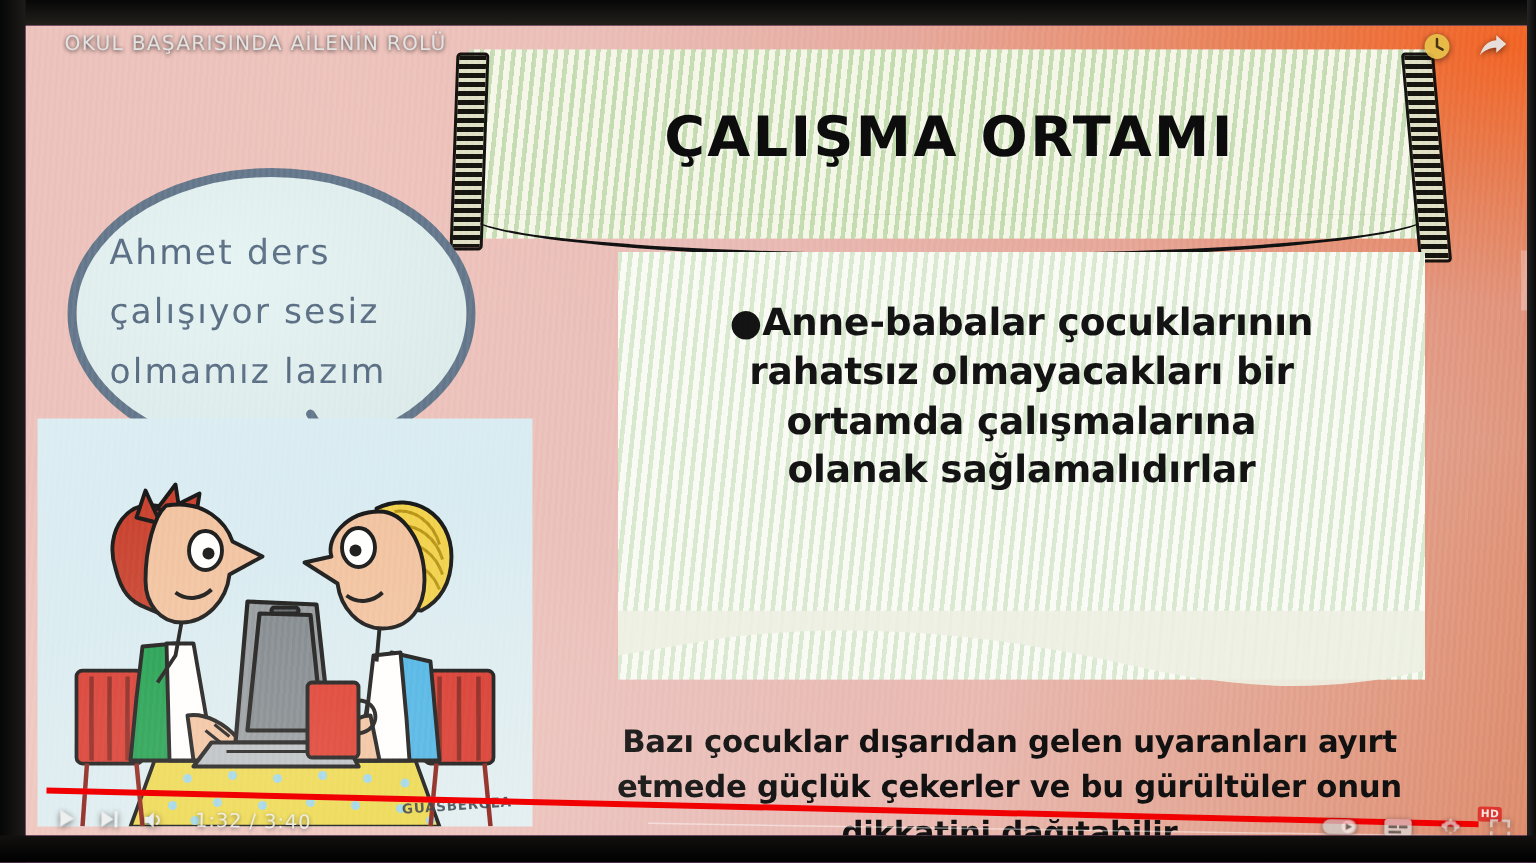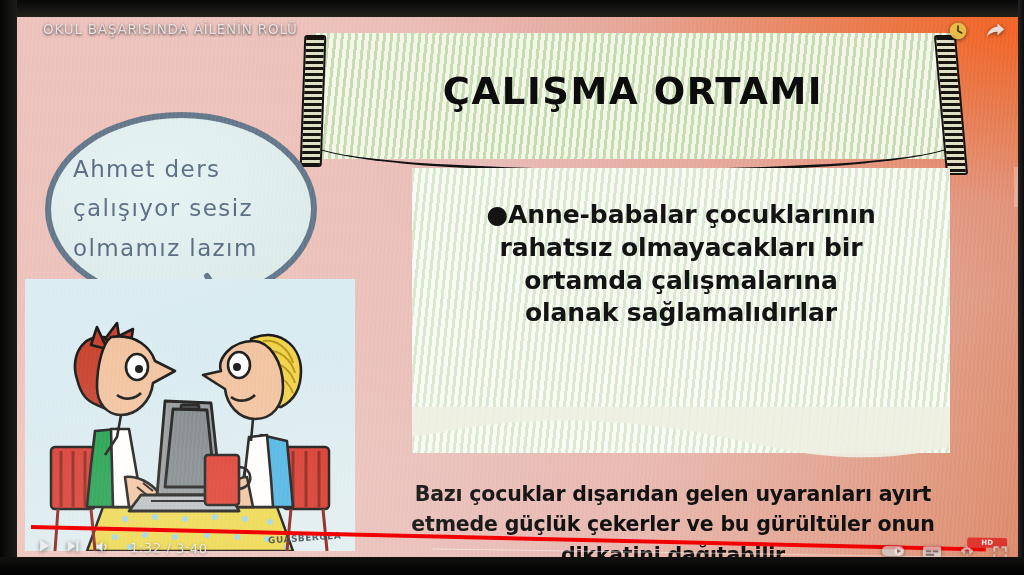--- a/index.html
+++ b/index.html
@@ -178,23 +178,23 @@
   #yt-time{
     font-family:"DejaVu Sans","Liberation Sans",sans-serif;
     font-size:13px;color:#efefef;letter-spacing:.6px;opacity:.9;
     text-shadow:0 1px 3px rgba(0,0,0,.5);margin-left:6px;white-space:nowrap;
   }
   #yt-right-controls{
     position:absolute;right:10px;top:527px;display:flex;align-items:center;gap:17px;
     transform:rotate(1deg);opacity:.8;
   }
   #hd-badge{
-    position:absolute;left:8px;top:-7px;background:#e02020;color:#fff;
-    font-family:"DejaVu Sans","Liberation Sans",sans-serif;
-    font-size:7px;font-weight:bold;padding:1px 14px;border-radius:2px;letter-spacing:.3px;
+    position:absolute;left:26px;top:-7px;background:#e02020;color:#fff;
+    font-family:"DejaVu Sans","Liberation Sans",sans-serif;
+    font-size:7px;font-weight:bold;padding:1px 2px;border-radius:2px;letter-spacing:.3px;
   }
   #yt-scroll-hint{
     position:absolute;left:452px;top:540px;text-align:center;
     transform:rotate(.8deg);
   }
   #yt-scroll-hint .hint-text{
     font-family:"DejaVu Sans","Liberation Sans",sans-serif;
     font-size:9.5px;color:rgba(240,240,240,.72);letter-spacing:.3px;white-space:nowrap;
   }
   #yt-seam{

